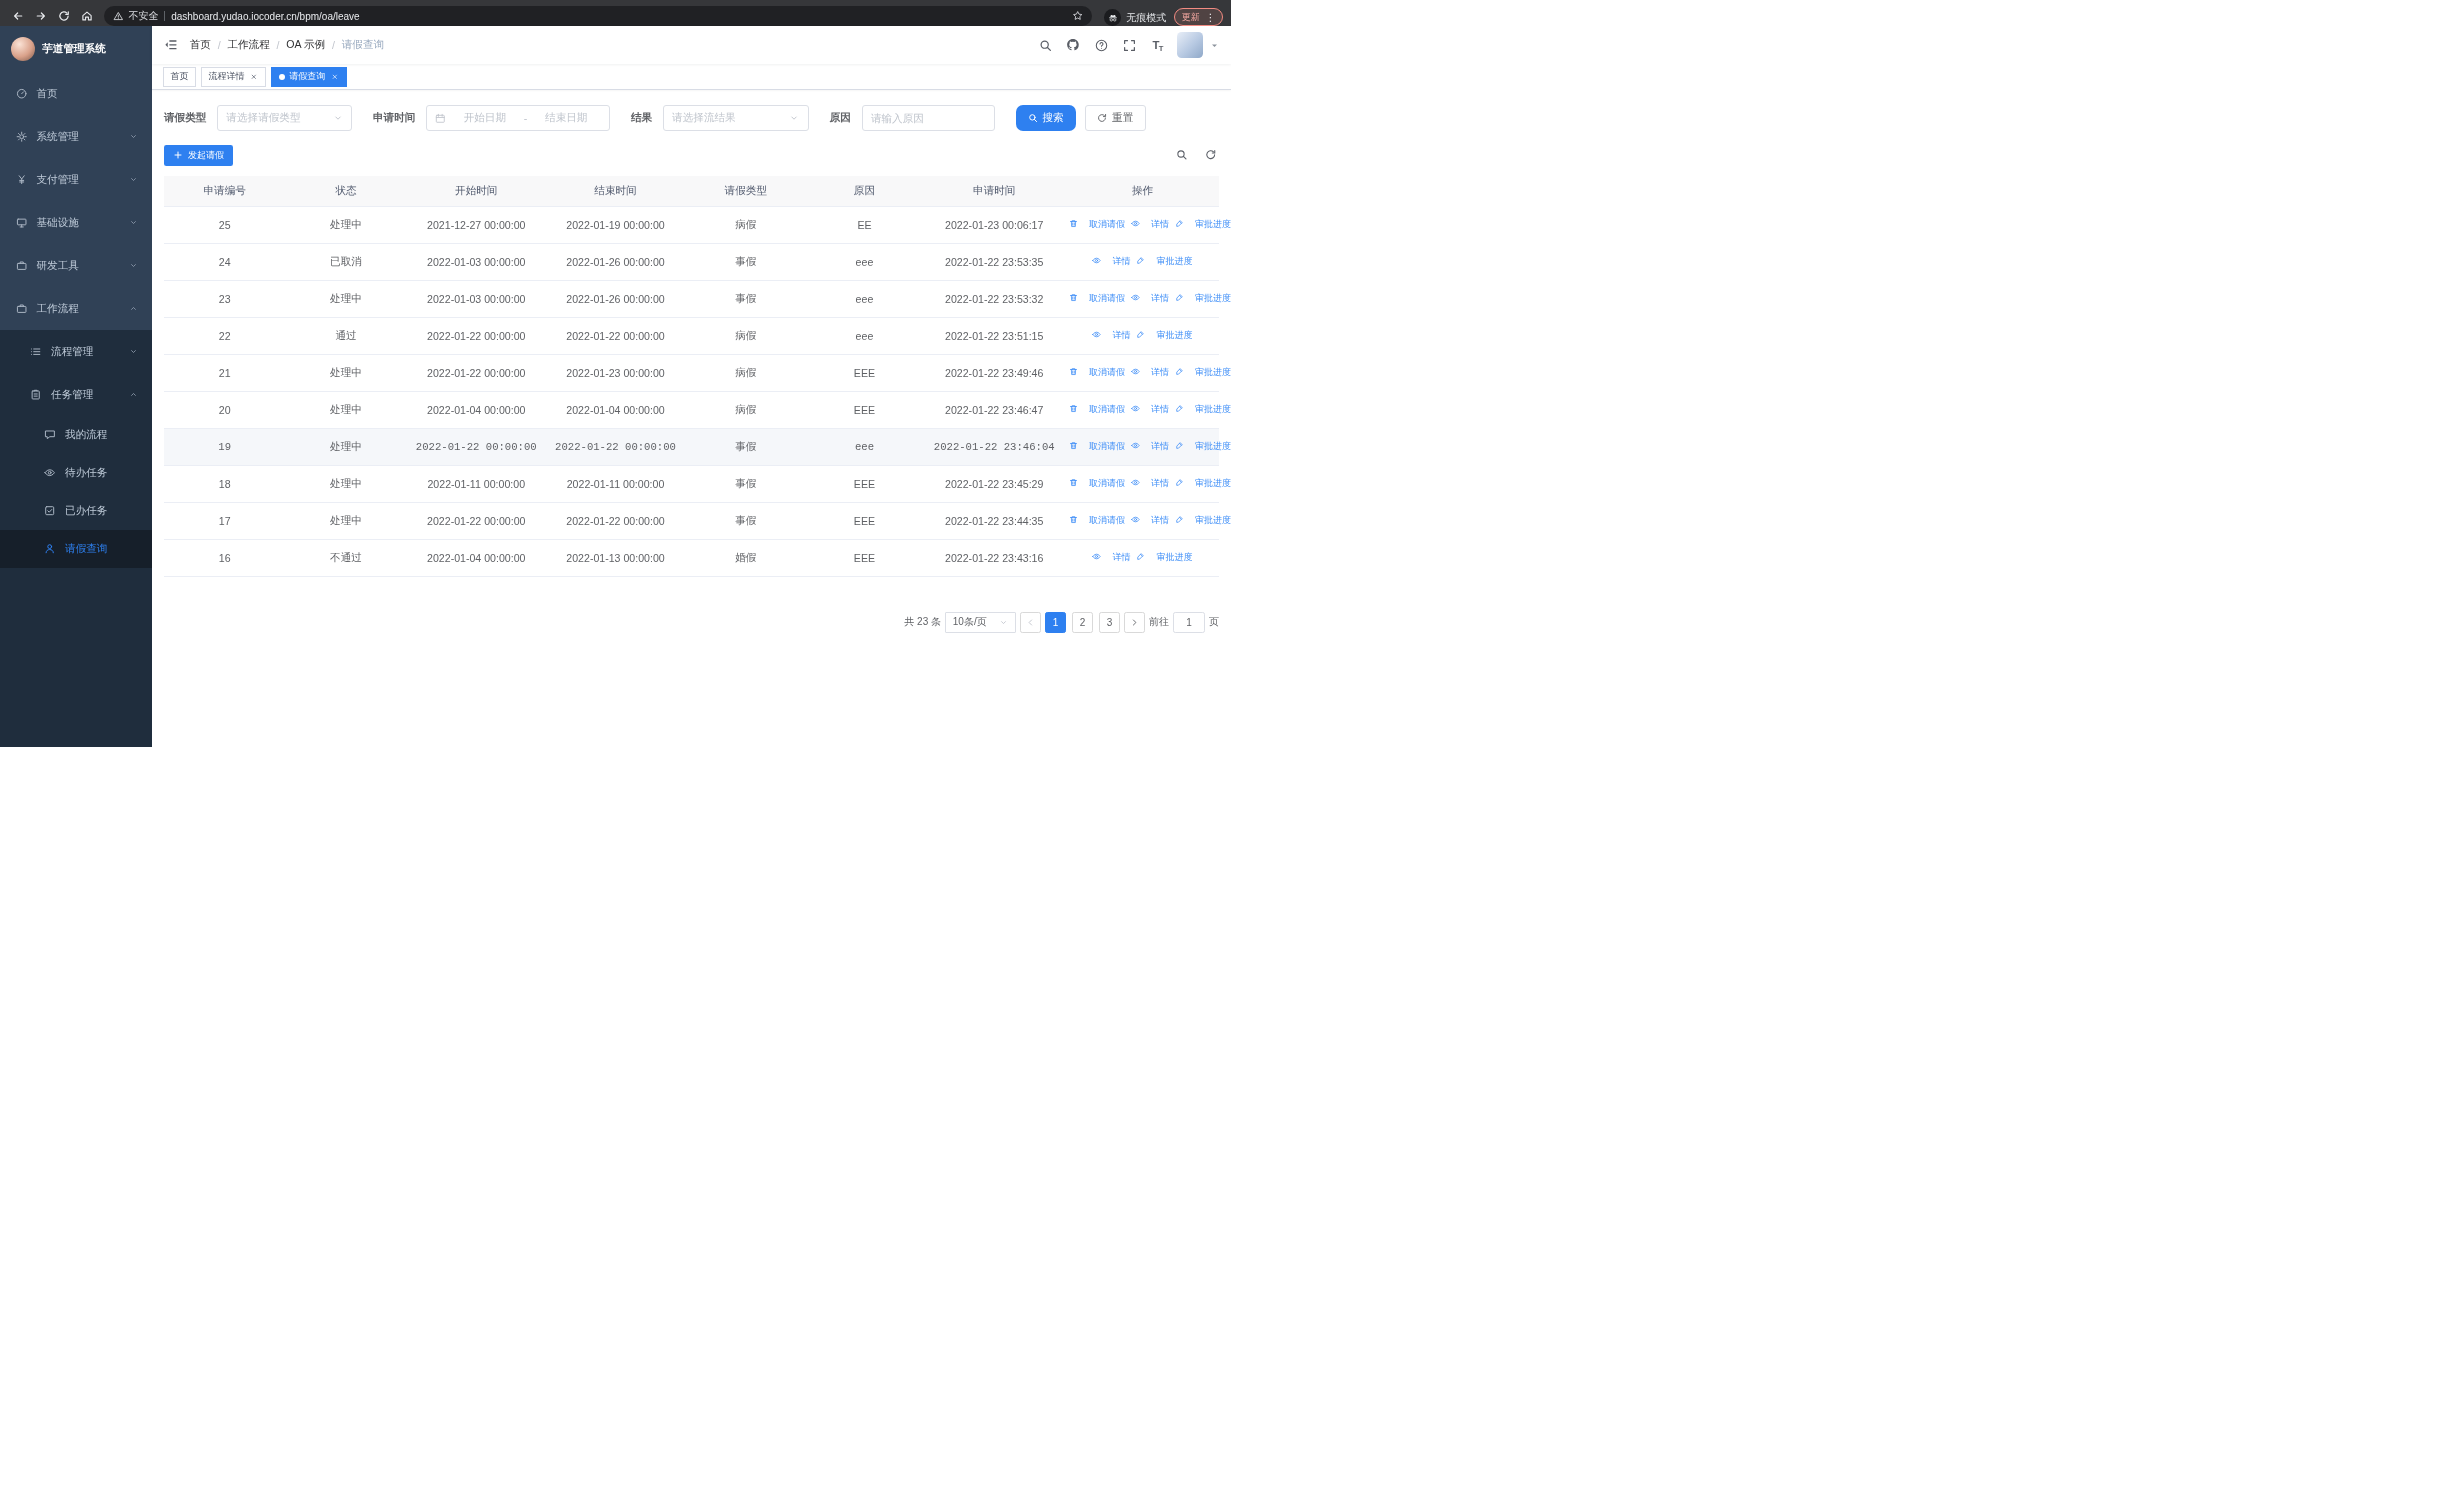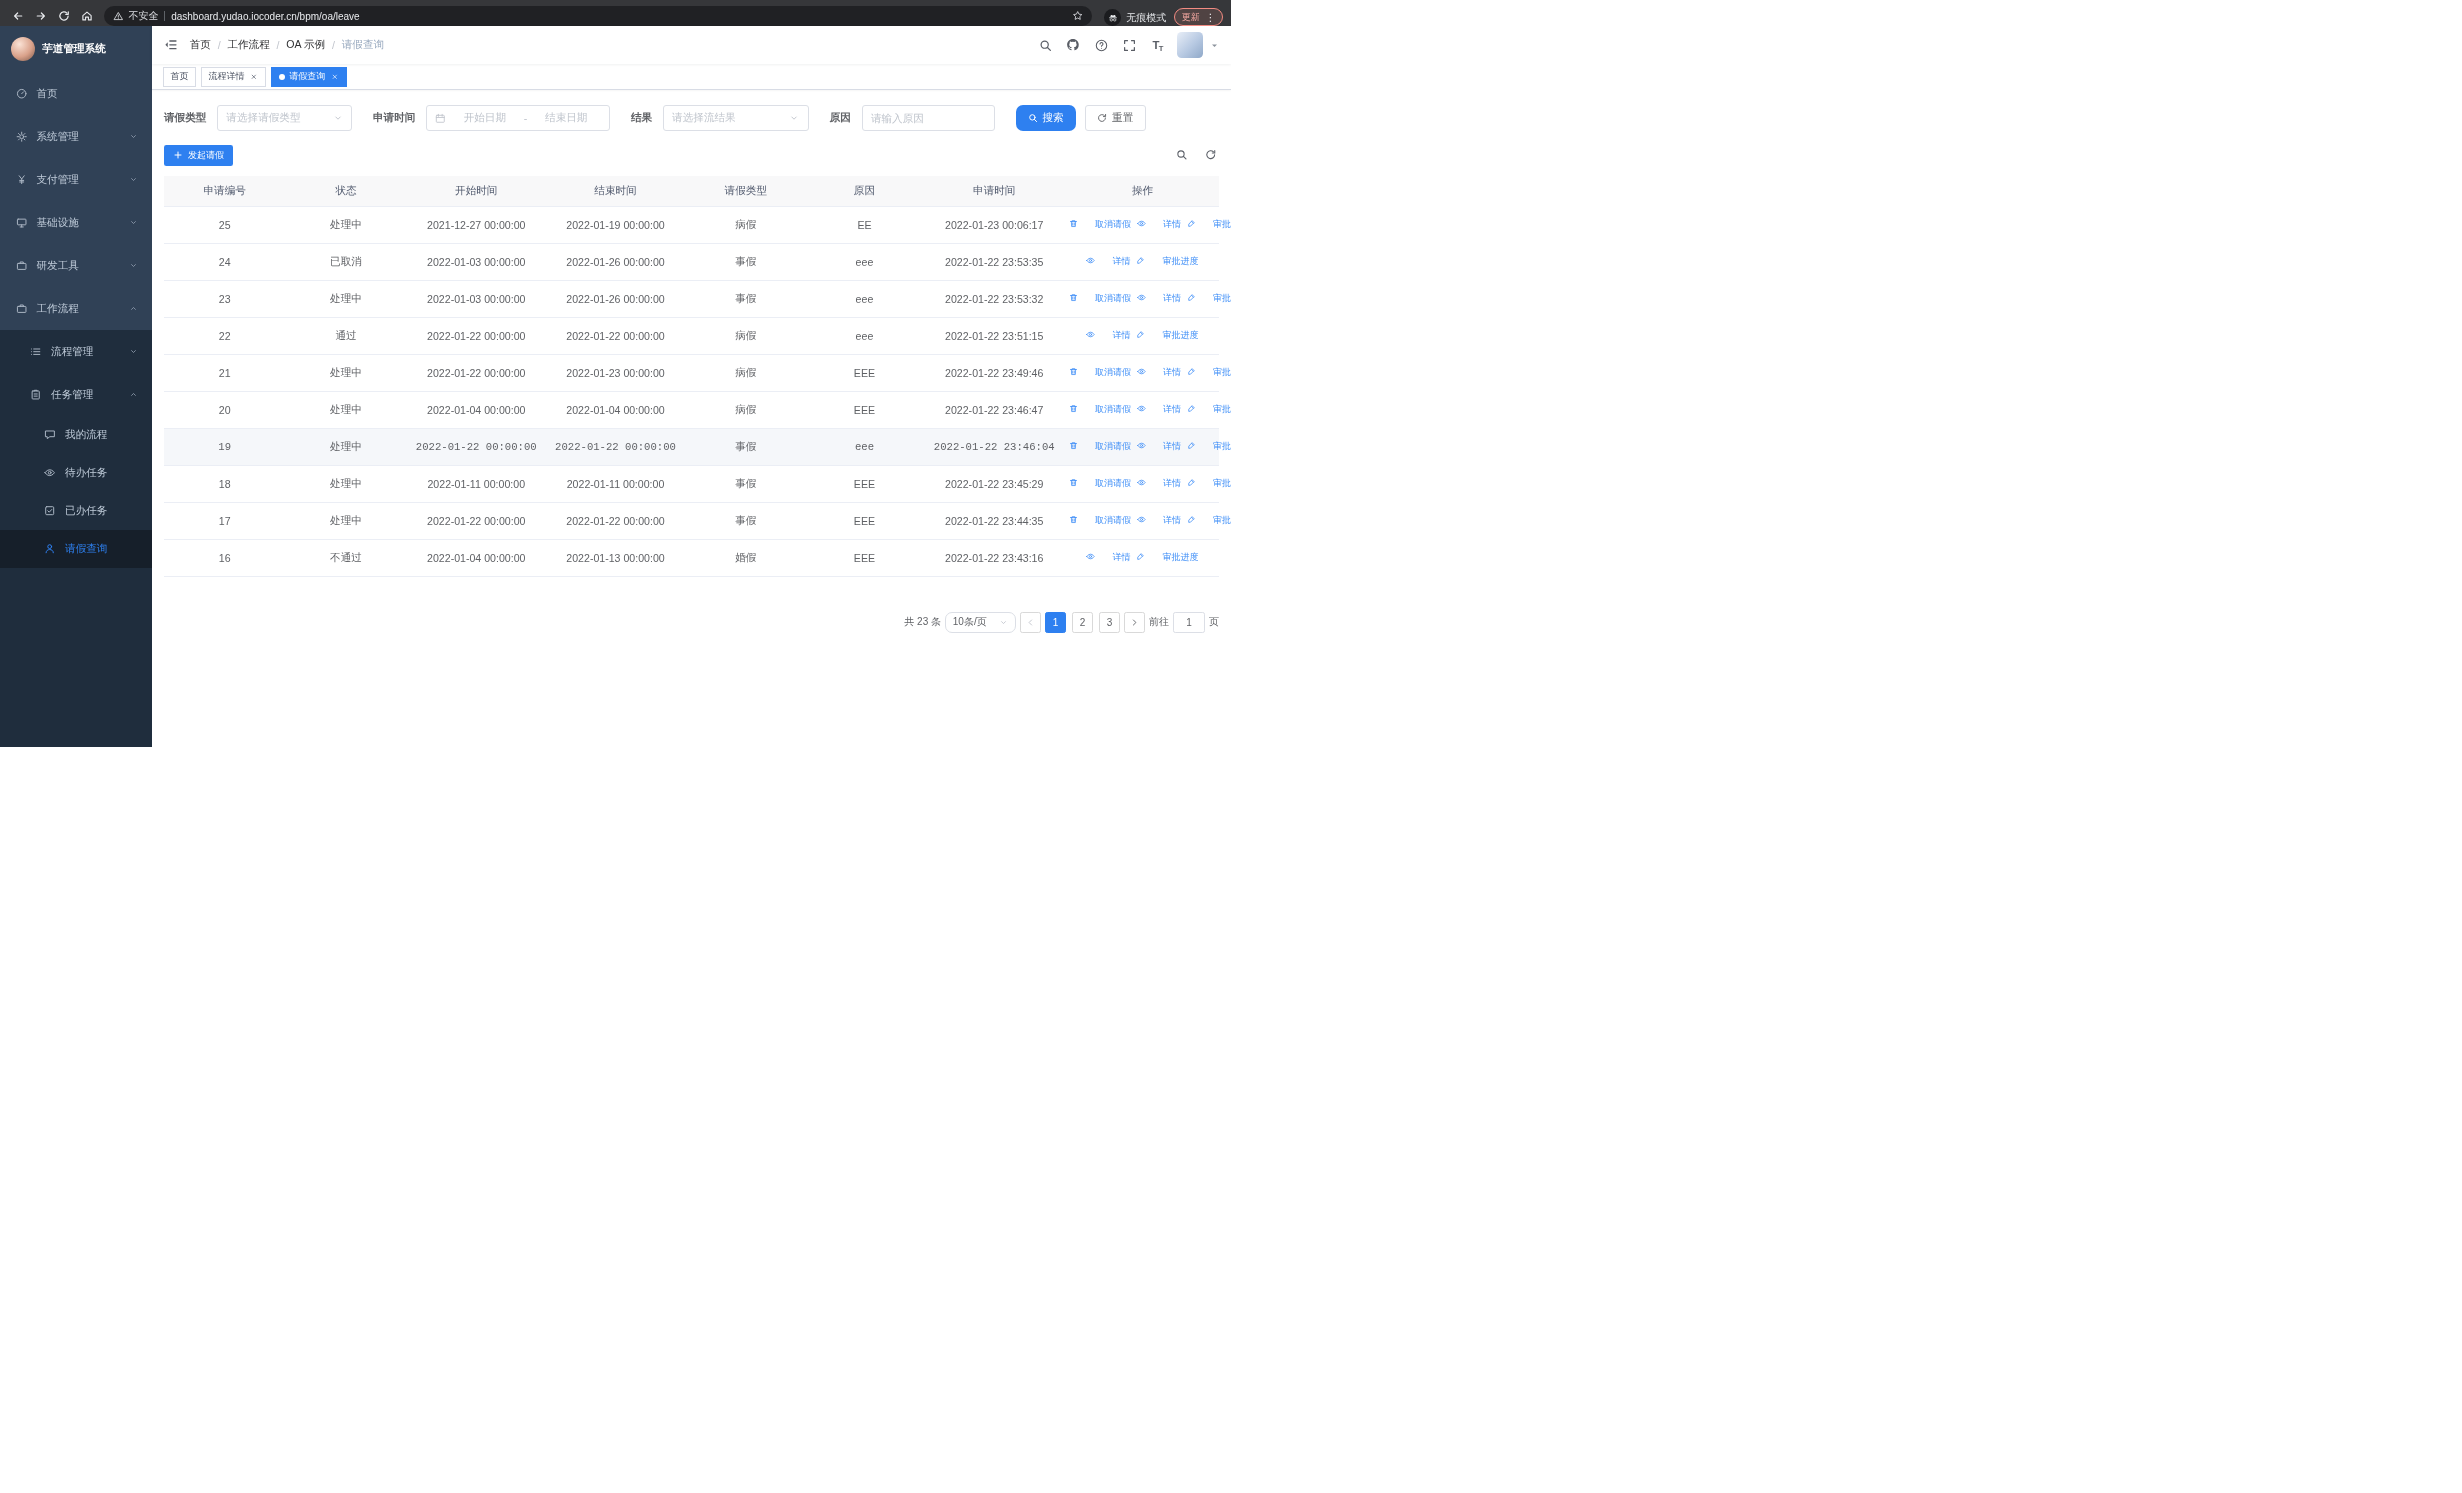--- a/index.html
+++ b/index.html
@@ -115,27 +115,27 @@
 
   
   .table-wrap{margin-top:10.6px;}
   table{width:100%;border-collapse:collapse;table-layout:fixed;}
   th{background:#f8f8f9;color:#515a6e;font-size:10.6px;font-weight:normal;height:30px;
     text-align:center;border-bottom:0.8px solid #ebeef5;white-space:nowrap;margin-top:32px;}
   td{height:37px;text-align:center;font-size:10.6px;color:#606266;
     border-bottom:0.8px solid #ebeef5;white-space:nowrap;}
   tr.highlighted td{background:#f5f7fa;font-family:Liberation Mono, monospace;}
   .action-link{color:var(--link);font-size:9px;display:inline-flex;align-items:center;
-    gap:17px;margin:0 3px;cursor:pointer;white-space:nowrap;}
+    gap:11px;margin:0 3px;cursor:pointer;white-space:nowrap;}
   .action-link .al-ic{font-size:9px;}
 
   
   .pagination{margin-top:35px;display:flex;align-items:center;justify-content:flex-end;
     gap:4px;font-size:10px;color:#606266;}
-  .psize{width:71px;height:21px;border:0.8px solid #dcdfe6;border-radius:7px;display:flex;
+  .psize{width:71px;height:21px;border:0.8px solid #dcdfe6;border-radius:1px;display:flex;
     align-items:center;justify-content:space-between;padding:0 6.8px;font-size:10px;
     color:#606266;cursor:pointer;background:#fff;}
   .psize .chev{color:#c0c4cc;font-size:9px;}
   .pbtn{min-width:21px;height:21px;border:0.8px solid #d9d9d9;border-radius:2.3px;background:#fff;
     display:inline-flex;align-items:center;justify-content:center;color:#606266;font-size:10px;
     cursor:pointer;font-family:inherit;}
   .pbtn.disabled{color:#c0c4cc;}
   .pbtn.active{background:var(--accent);border-color:var(--accent);color:#fff;}
   .plist{display:inline-flex;gap:6px;}
   .goto-input{width:32px;height:21px;border:0.8px solid #dcdfe6;border-radius:2.3px;text-align:center;

